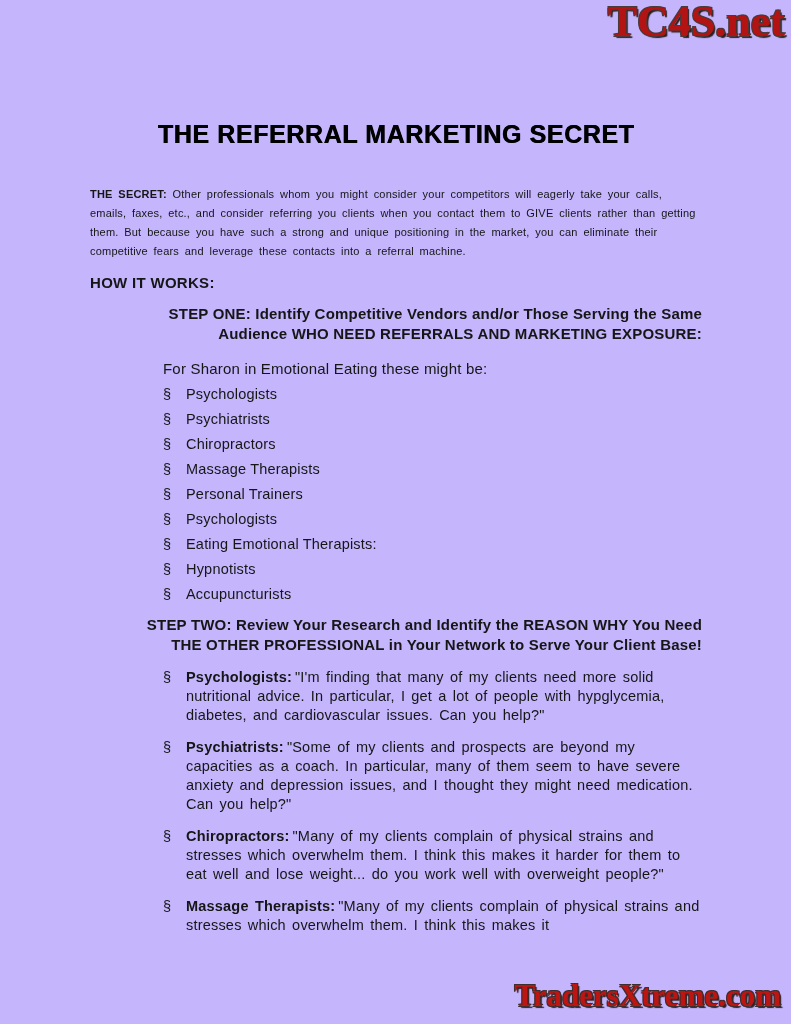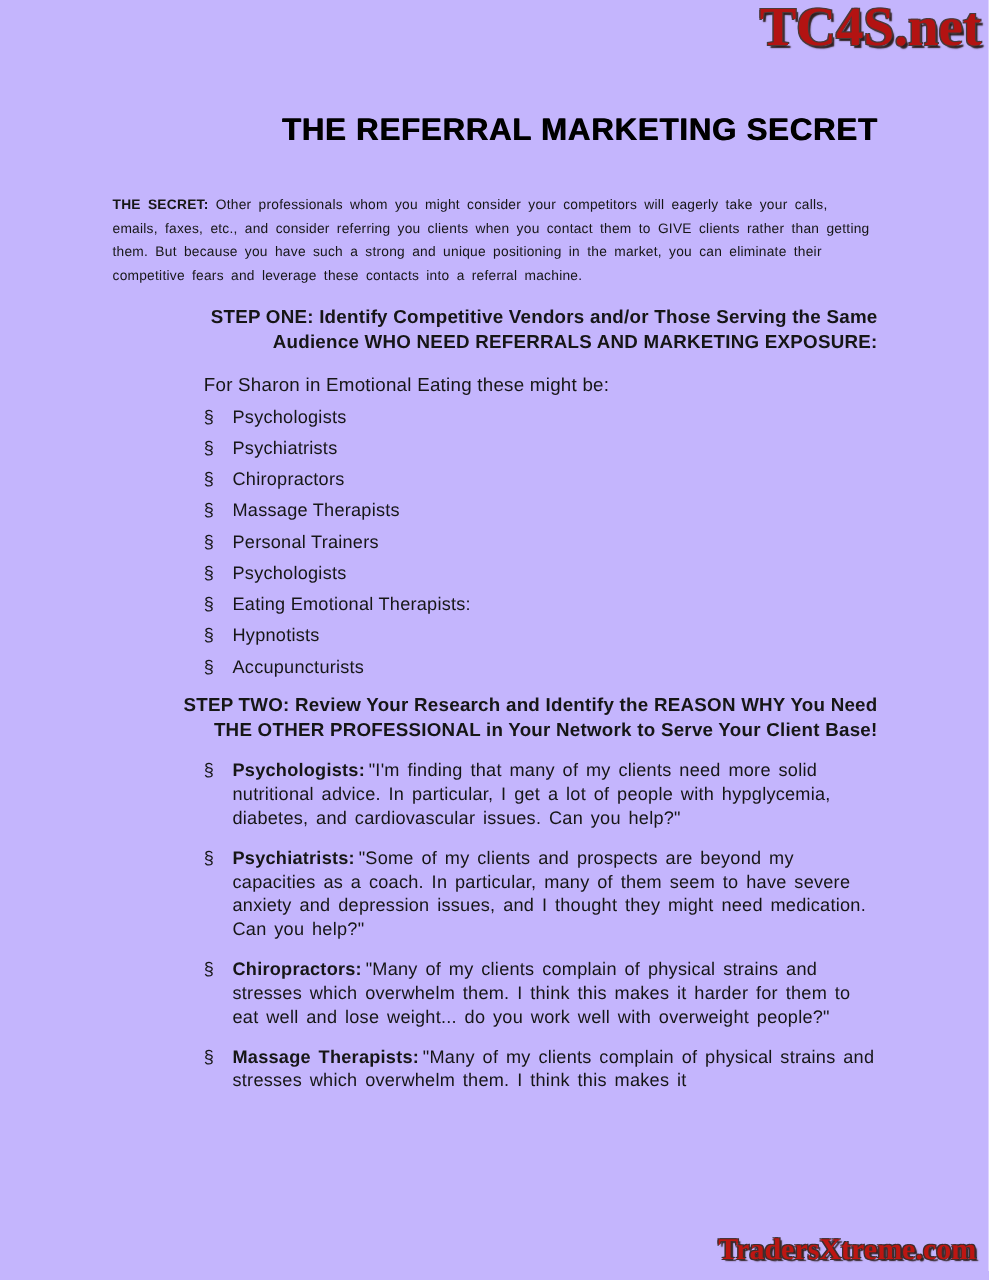--- a/index.html
+++ b/index.html
@@ -13,22 +13,22 @@
     color:#161616;
     overflow:hidden;
   }
   .content {
     position:absolute;
     left:90px;
     top:0;
     width:612px;
   }
   .doc-title {
-    margin-top:90px;
-    text-align:right;
+    margin-top:120px;
+    text-align:center;
     font-size:25px;
     font-weight:bold;
     letter-spacing:0.6px;
     color:#000;
     text-shadow:0.6px 0 0 #000;
   }
   .para {
     margin-top:36px;
     font-size:11px;
     line-height:19px;
@@ -112,21 +112,21 @@
       2px -2px 0 #ffffff,
       -2px 2px 0 #ffffff,
       2px 2px 0 #ffffff,
       0 -2px 0 #ffffff,
       0 2px 0 #ffffff,
       5px 5px 3px rgba(40,20,20,0.75);
   }
   .wm-bottom {
     bottom:10px;
     right:10px;
-    font-size:24px;
+    font-size:31px;
     color:#bd1612;
     text-shadow:
       -1px -1px 0 #3f2e2e,
       1px -1px 0 #3f2e2e,
       -1px 1px 0 #3f2e2e,
       2px 2px 1px #2e2020;
     text-align: right;
   }
 </style>
 </head>
@@ -136,20 +136,21 @@
 
   <div class="wm wm-top">TC4S.net</div>
 
   <div class="content">
 
     <h1 class="doc-title">THE REFERRAL MARKETING SECRET</h1>
 
     <p class="para"><span class="b">THE SECRET:</span>
       <span>Other professionals whom you might consider your competitors will eagerly take your calls, emails, faxes, etc., and consider referring you clients when you contact them to GIVE clients rather than getting them.  But because you have such a strong and unique positioning in the market, you can eliminate their competitive fears and leverage these contacts into a referral machine.</span></p>
 
+    <p class="how">HOW IT WORKS:</p>
 
     <p class="step-head">STEP ONE: Identify Competitive Vendors and/or Those Serving the Same Audience WHO NEED REFERRALS AND MARKETING EXPOSURE:</p>
 
     <p class="sub-head">For Sharon in Emotional Eating these might be:</p>
 
     <div class="list1">
       <div class="li">
         <span class="bullet">§</span>
         <span>Psychologists</span>
       </div>

